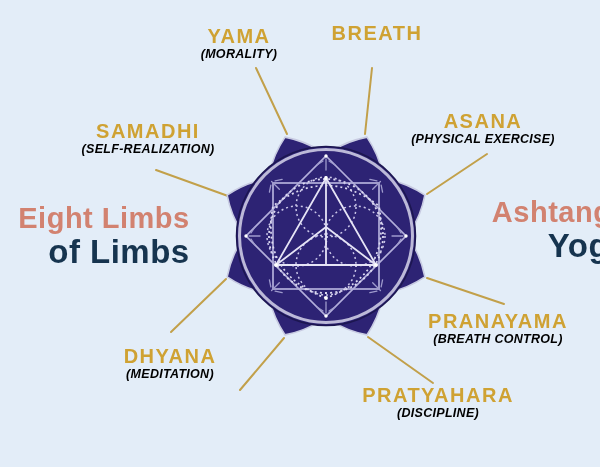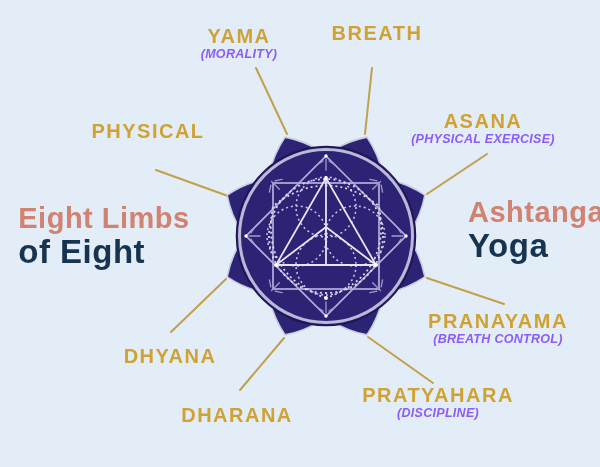--- a/index.html
+++ b/index.html
@@ -11,33 +11,33 @@
   svg{position:absolute;left:0;top:0;}
   .limb{
     position:absolute;text-align:center;transform:translateX(-50%);
     white-space:nowrap;
   }
   .limb .name{
     color:#cfa233;font-weight:bold;font-size:20px;letter-spacing:1.5px;
     line-height:1.05;
   }
   .limb .meaning{
-    color:#8b5cf6;font-weight:bold;font-style:italic;font-size:12.5px;
+    color:#000000;font-weight:bold;font-style:italic;font-size:12.5px;
     letter-spacing:0.3px;line-height:1.2;
   }
   
   .pos-yama{left:239px;top:26px;}
   .pos-niyama{left:377px;top:23px;}
   .pos-samadhi{left:148px;top:121px;}
   .pos-asana{left:483px;top:111px;}
   .pos-pranayama{left:498px;top:311px;}
   .pos-pratyahara{left:438px;top:385px;}
   .pos-dharana{left:237px;top:405px;}
   .pos-dhyana{left:170px;top:346px;text-align:center;}
-  .side-title{position:absolute;text-align:left;line-height:1.12;}
+  .side-title{position:absolute;text-align:right;line-height:1.12;}
   .side-title .t1{color:#d28270;font-weight:bold;font-size:29px;letter-spacing:0.5px;}
   .side-title .t2{color:#16344f;font-weight:bold;font-size:33px;letter-spacing:0.5px;}
   .pos-left-title{left:104px;top:202px;transform:translateX(-50%);}
   .pos-right-title{left:468px;top:196px;width:160px;}
 </style>
 </head>
 <body>
 
 <div id="stage">
 
@@ -132,31 +132,32 @@
   </div>
   <div class="limb pos-asana">
     <div class="name">ASANA</div>
     <div class="meaning">(PHYSICAL EXERCISE)</div>
   </div>
   <div class="limb pos-pratyahara">
     <div class="name">PRATYAHARA</div>
     <div class="meaning">(DISCIPLINE)</div>
   </div>
   <div class="limb pos-dharana">
-    <div class="name">DHARANA</div>
   </div>
   <div class="limb pos-dhyana">
     <div class="name">DHYANA</div>
+    <div class="meaning">(MEDITATION)</div>
   </div>
   <div class="limb pos-samadhi">
-    <div class="name">PHYSICAL</div>
+    <div class="name">SAMADHI</div>
+    <div class="meaning">(SELF-REALIZATION)</div>
   </div>
 
   <div class="side-title pos-left-title">
     <div class="t1">Eight Limbs</div>
-    <div class="t2">of Eight</div>
+    <div class="t2">of Limbs</div>
   </div>
   <div class="side-title pos-right-title">
     <div class="t1">Ashtanga</div>
     <div class="t2">Yoga</div>
   </div>
 
 </div>
 
 </body></html>

